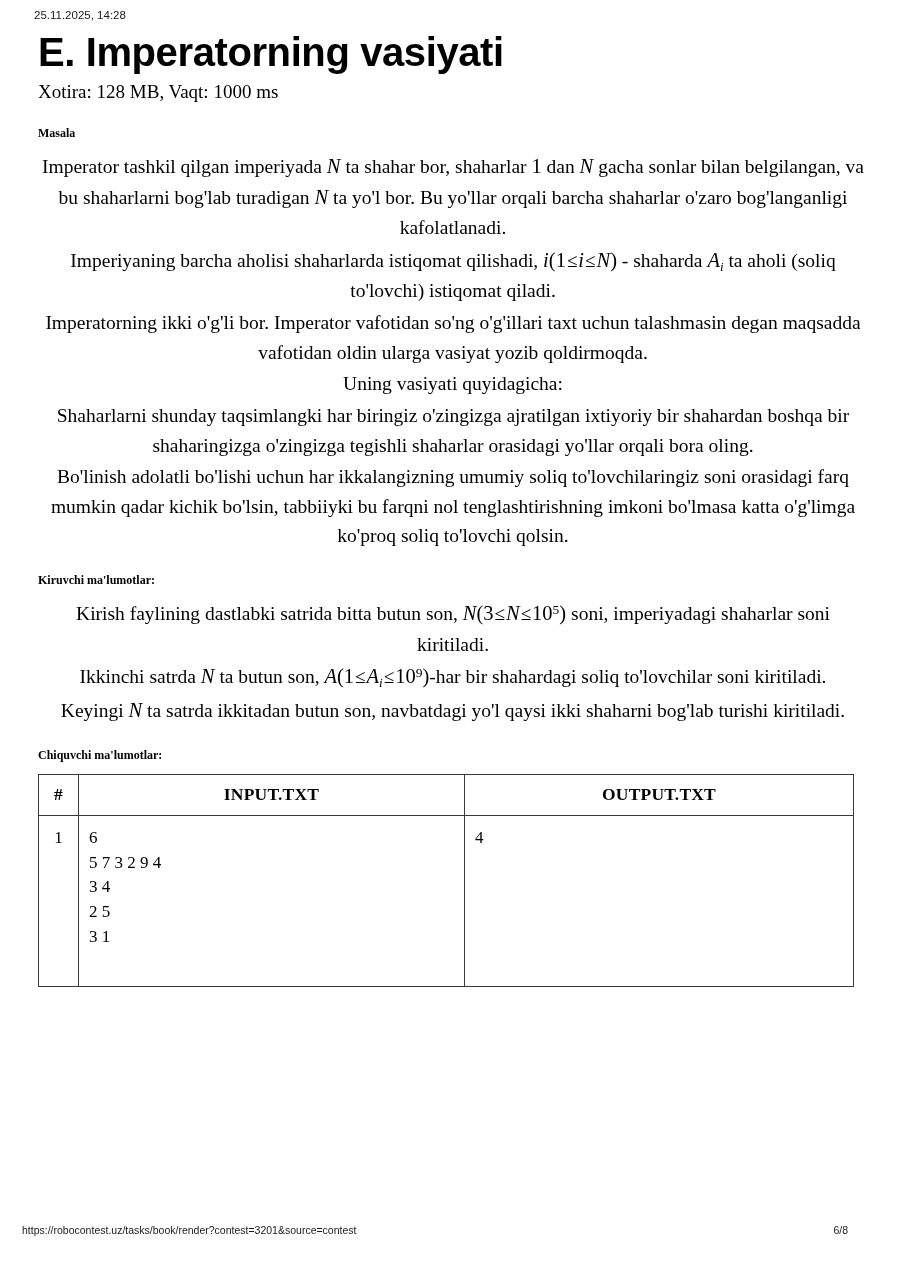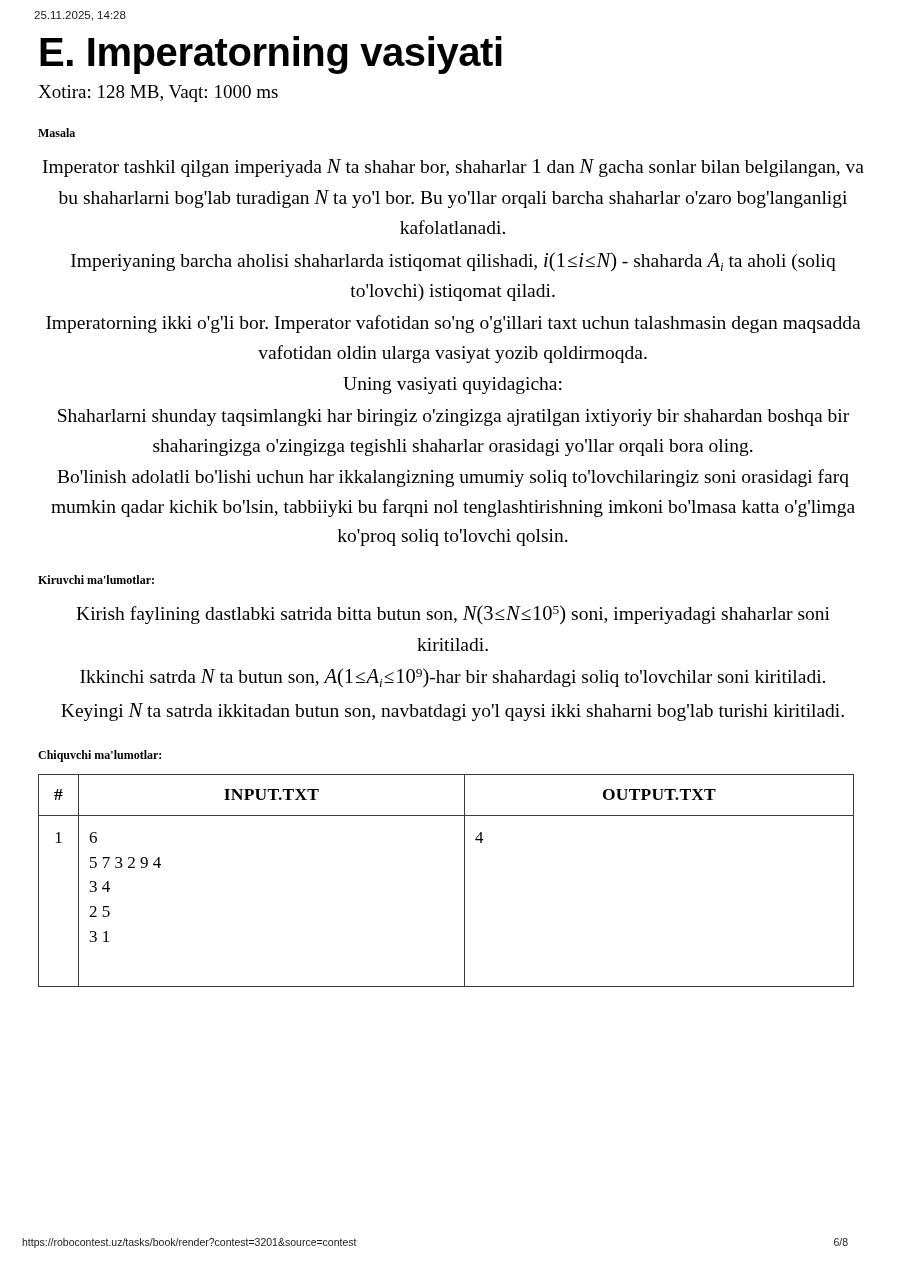--- a/index.html
+++ b/index.html
@@ -38,21 +38,21 @@
   .print-header .ph-site {
     position: absolute;
     left: 0;
     top: 0;
     width: 901px;
     text-align: center;
   }
 
   .print-footer {
     position: absolute;
-    bottom: 28px;
+    bottom: 40px;
     left: 0;
     width: 870px;
     height: 16px;
     font-family: "Liberation Sans", sans-serif;
     font-size: 10.5px;
     color: #1a1a1a;
   }
   .print-footer .pf-url {
     position: absolute;
     left: 22px;

